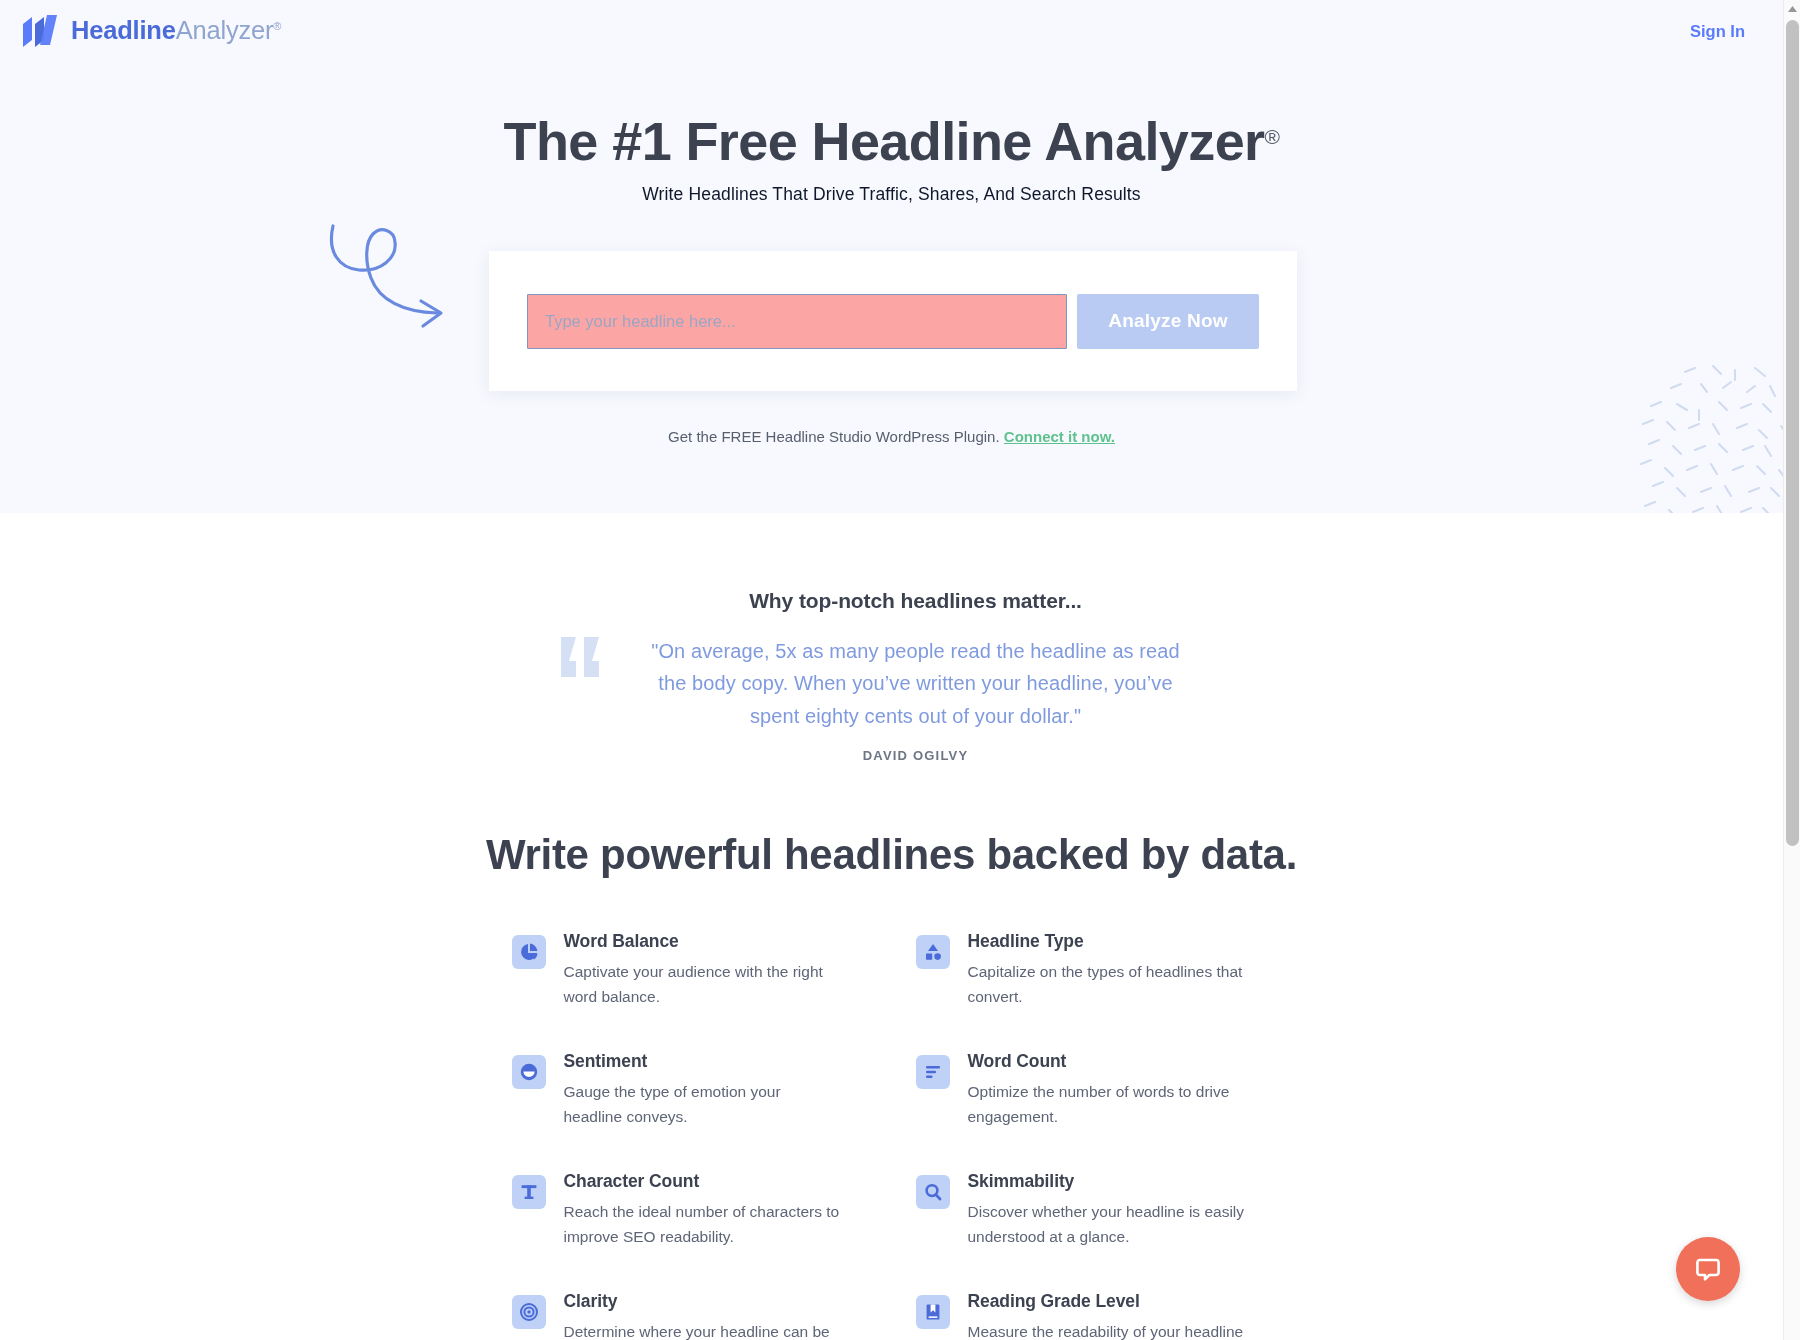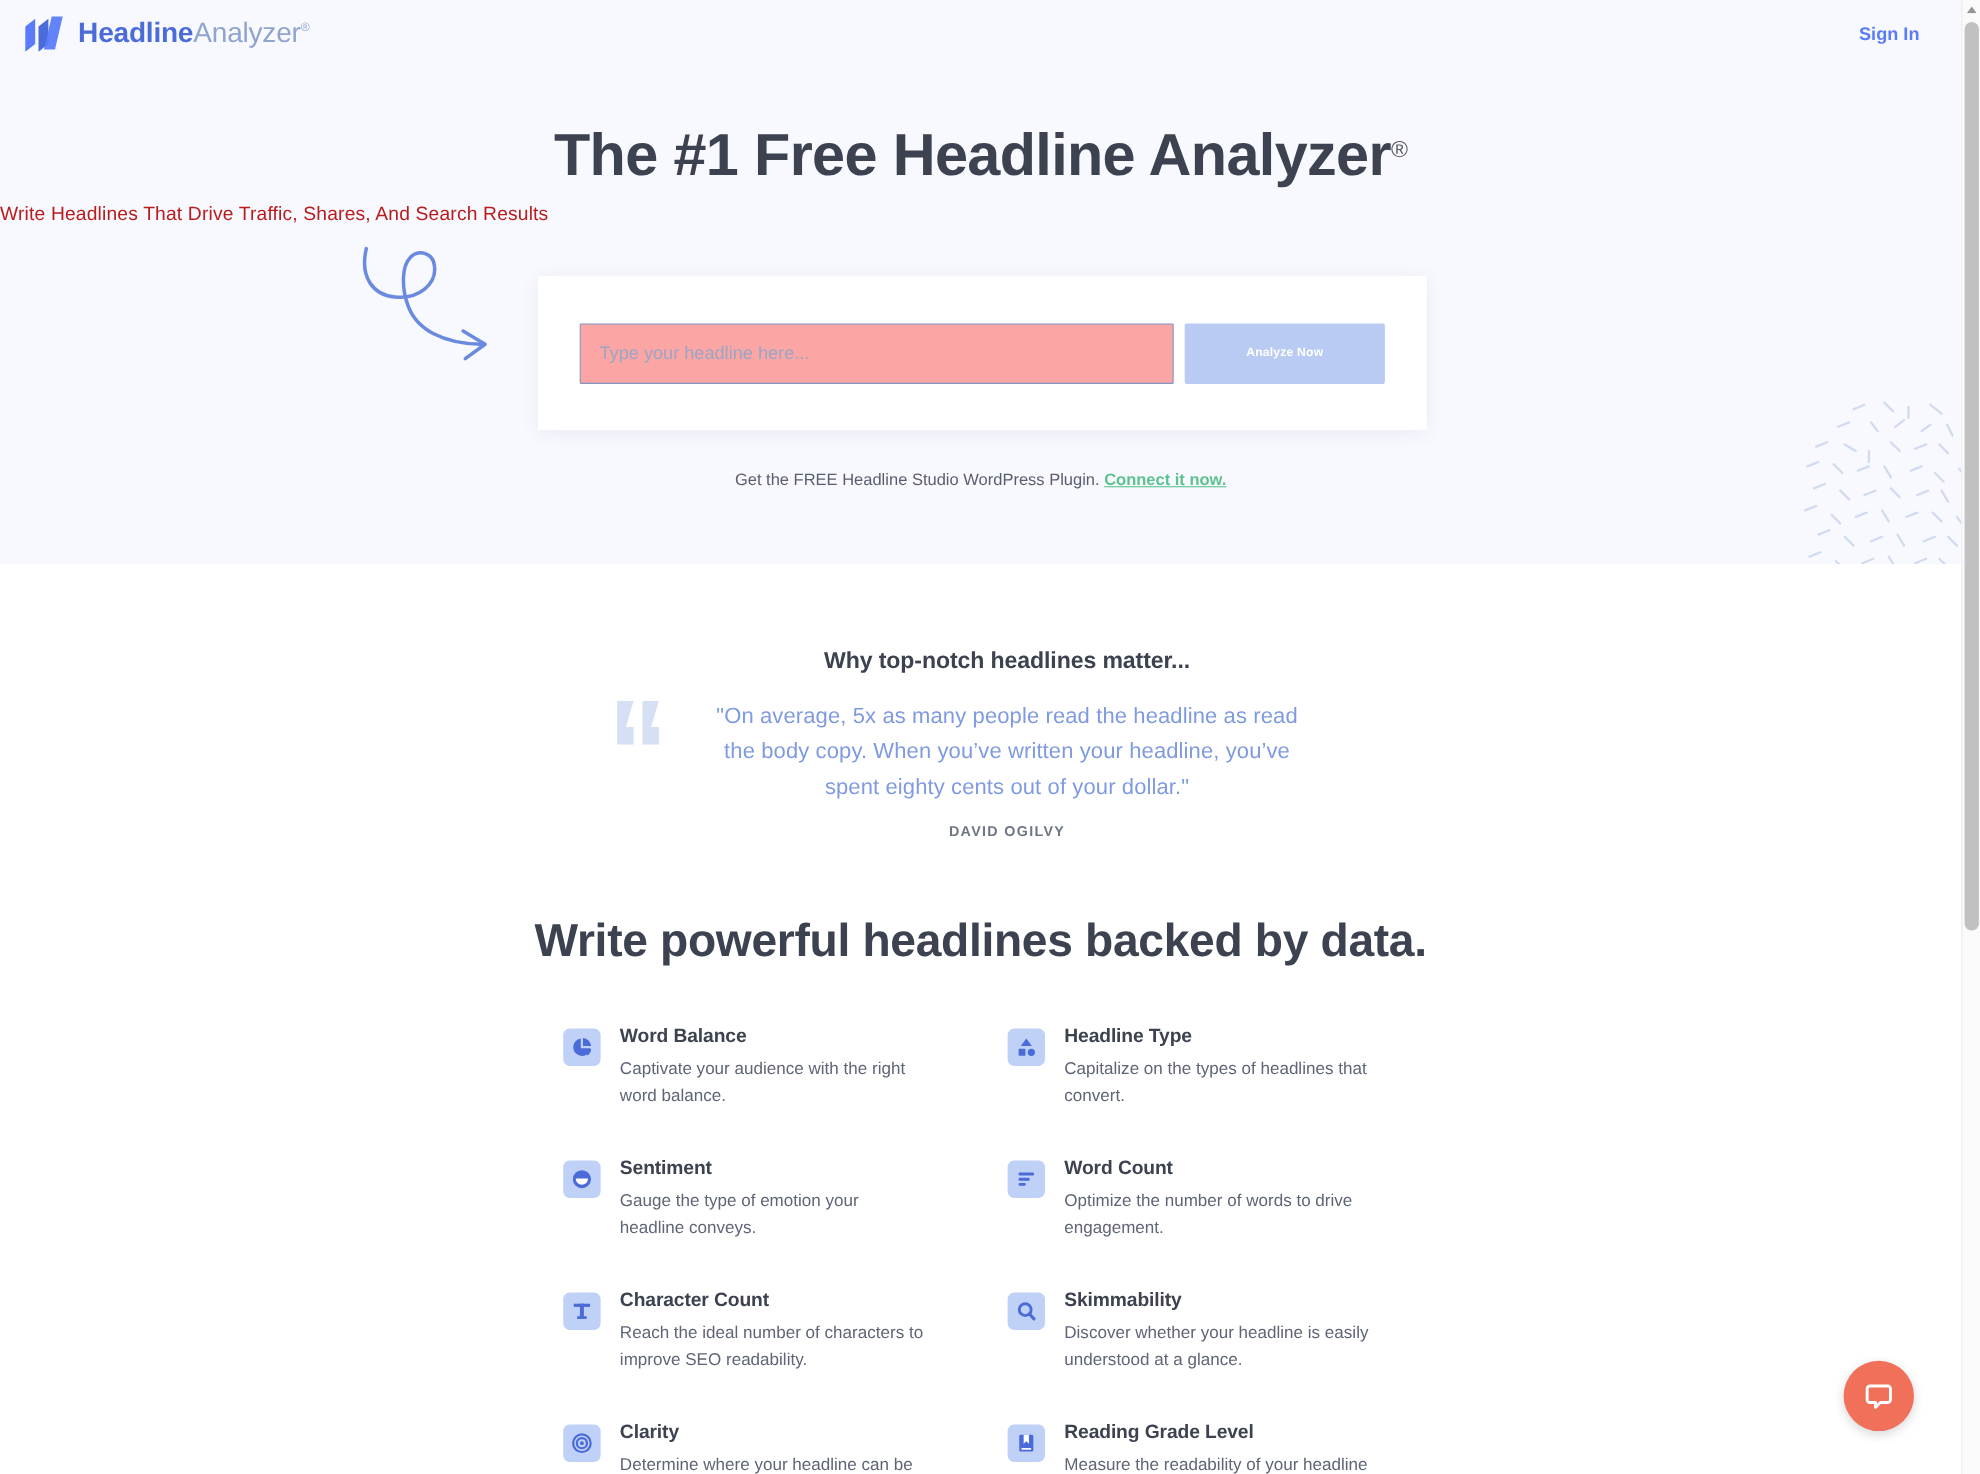--- a/index.html
+++ b/index.html
@@ -70,23 +70,23 @@
     color: #3c4250;
     letter-spacing: -0.6px;
     line-height: 1.15;
     white-space: nowrap;
   }
   .hero-title .reg { font-size: 21px; vertical-align: 16px; font-weight: 400; color: #555b68;}
 
   .hero-sub {
     position: absolute;
     top: 184px; left: 0; width: 1783px;
-    text-align: left;
+    text-align: center;
     font-size: 17.5px;
-    color: #b91c1c;
+    color: #0f172a;
     letter-spacing: 0.15px;
     white-space: nowrap;
   }
 
   
   .arrow-doodle {
     position: absolute;
     left: 325px; top: 216px;
     width: 140px; height: 115px;
     pointer-events: none;
@@ -126,21 +126,21 @@
     border-radius: 1px;
   }
   .search-input::placeholder { color: #9aa6c4; }
   .analyze-btn {
     width: 182px; height: 55px;
     margin-left: 5px;
     background: #b9cbf2;
     color: #ffffff;
     border: none;
     font-family: "Liberation Sans", sans-serif;
-    font-size: 11px;
+    font-size: 19px;
     font-weight: 700;
     letter-spacing: .2px;
     cursor: pointer;
     border-radius: 2px;
   }
 
   .plugin-line {
     position: absolute;
     top: 428px; left: 0; width: 1783px;
     text-align: center;

